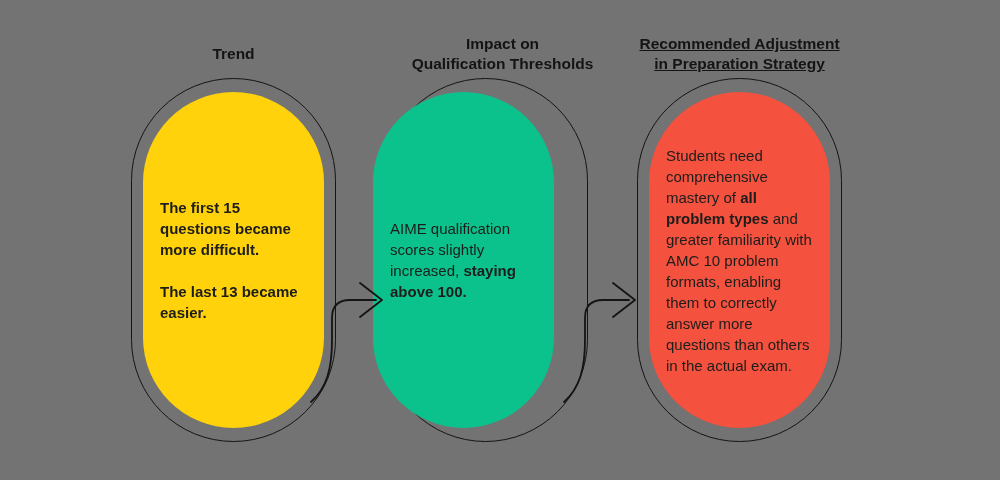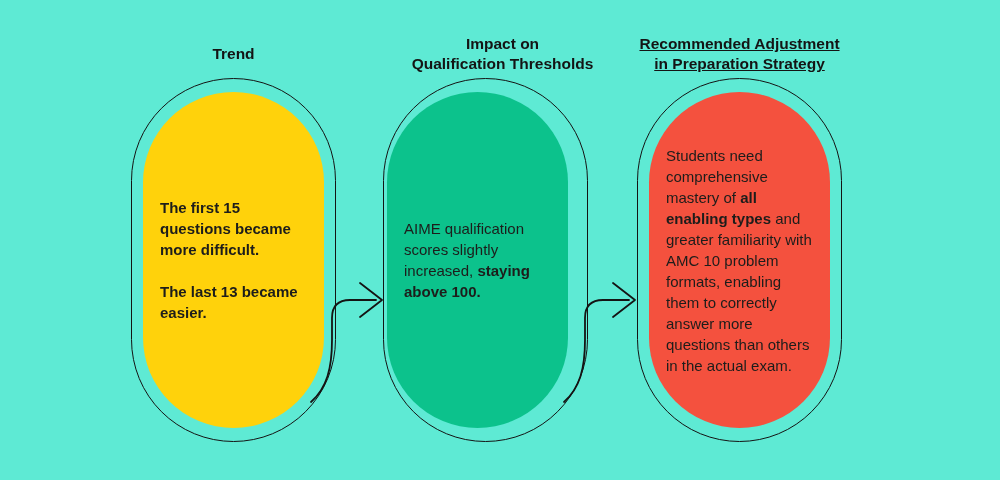--- a/index.html
+++ b/index.html
@@ -1,17 +1,17 @@
 <!DOCTYPE html>
 <html><head>
 <meta charset="utf-8">
 <style>
   html,body{margin:0;padding:0;background:#ffffff;}
   .canvas{
-    position:relative;width:1000px;height:480px;background:#5eead4;overflow:hidden;
+    position:relative;width:1000px;height:480px;background:#737373;overflow:hidden;
     font-family:"Liberation Sans",sans-serif;color:#1d1d1b;
   }
   .col-title{
     position:absolute;top:30px;height:48px;width:235px;
     display:flex;align-items:center;justify-content:center;text-align:center;
     font-size:15.5px;font-weight:bold;line-height:20px;color:#141414;
   }
   .outline{
     position:absolute;top:78px;width:205px;height:364px;
     border:1.6px solid #141414;border-radius:103px;box-sizing:border-box;
@@ -36,31 +36,31 @@
   <div class="outline" style="left:131px;"></div>
   <div class="pill" style="left: 143px; background: rgb(255, 210, 11);">
     <div style="font-weight:bold;">
         <p class="para"><span class="b">The first 15 questions became more difficult.</span></p>
         <p class="para"><span class="b">The last 13 became easier.</span></p>
       </div>
   </div>
 
   <div class="col-title" style="left:385px;">Impact on<br>Qualification Thresholds</div>
   <div class="outline" style="left:383px;"></div>
-  <div class="pill" style="left: 387px; background: rgb(12, 194, 140);">
+  <div class="pill" style="left: 373px; background: rgb(12, 194, 140);">
     <div>
         <p class="para"><span>AIME qualification scores slightly increased, </span><span class="b">staying above 100.</span></p>
       </div>
   </div>
 
   <div class="col-title" style="left:622px;text-decoration:underline;">Recommended Adjustment<br>in Preparation Strategy</div>
   <div class="outline" style="left:637px;"></div>
   <div class="pill" style="left: 649px; background: rgb(244, 81, 62);">
     <div>
-        <p class="para"><span>Students need comprehensive mastery of </span><span class="b">all enabling types</span><span> and greater familiarity with AMC 10 problem formats, enabling them to correctly answer more questions than others in the actual exam.</span></p>
+        <p class="para"><span>Students need comprehensive mastery of </span><span class="b">all problem types</span><span> and greater familiarity with AMC 10 problem formats, enabling them to correctly answer more questions than others in the actual exam.</span></p>
       </div>
   </div>
 
   <svg class="arrow-layer" viewBox="0 0 1000 480" fill="none">
     <g stroke-width="1.8" stroke-linecap="round" stroke-linejoin="round" stroke="#141414">
       <path d="M311,402 C327,388 332,368 332,340 L332,318 C332,306 338,300 350,300 L376,300"></path>
       <path d="M360,283 L382,300 L360,317"></path>
     </g>
     <g stroke-width="1.8" stroke-linecap="round" stroke-linejoin="round" stroke="#141414">
       <path d="M564,402 C580,388 585,368 585,340 L585,318 C585,306 591,300 603,300 L629,300"></path>

